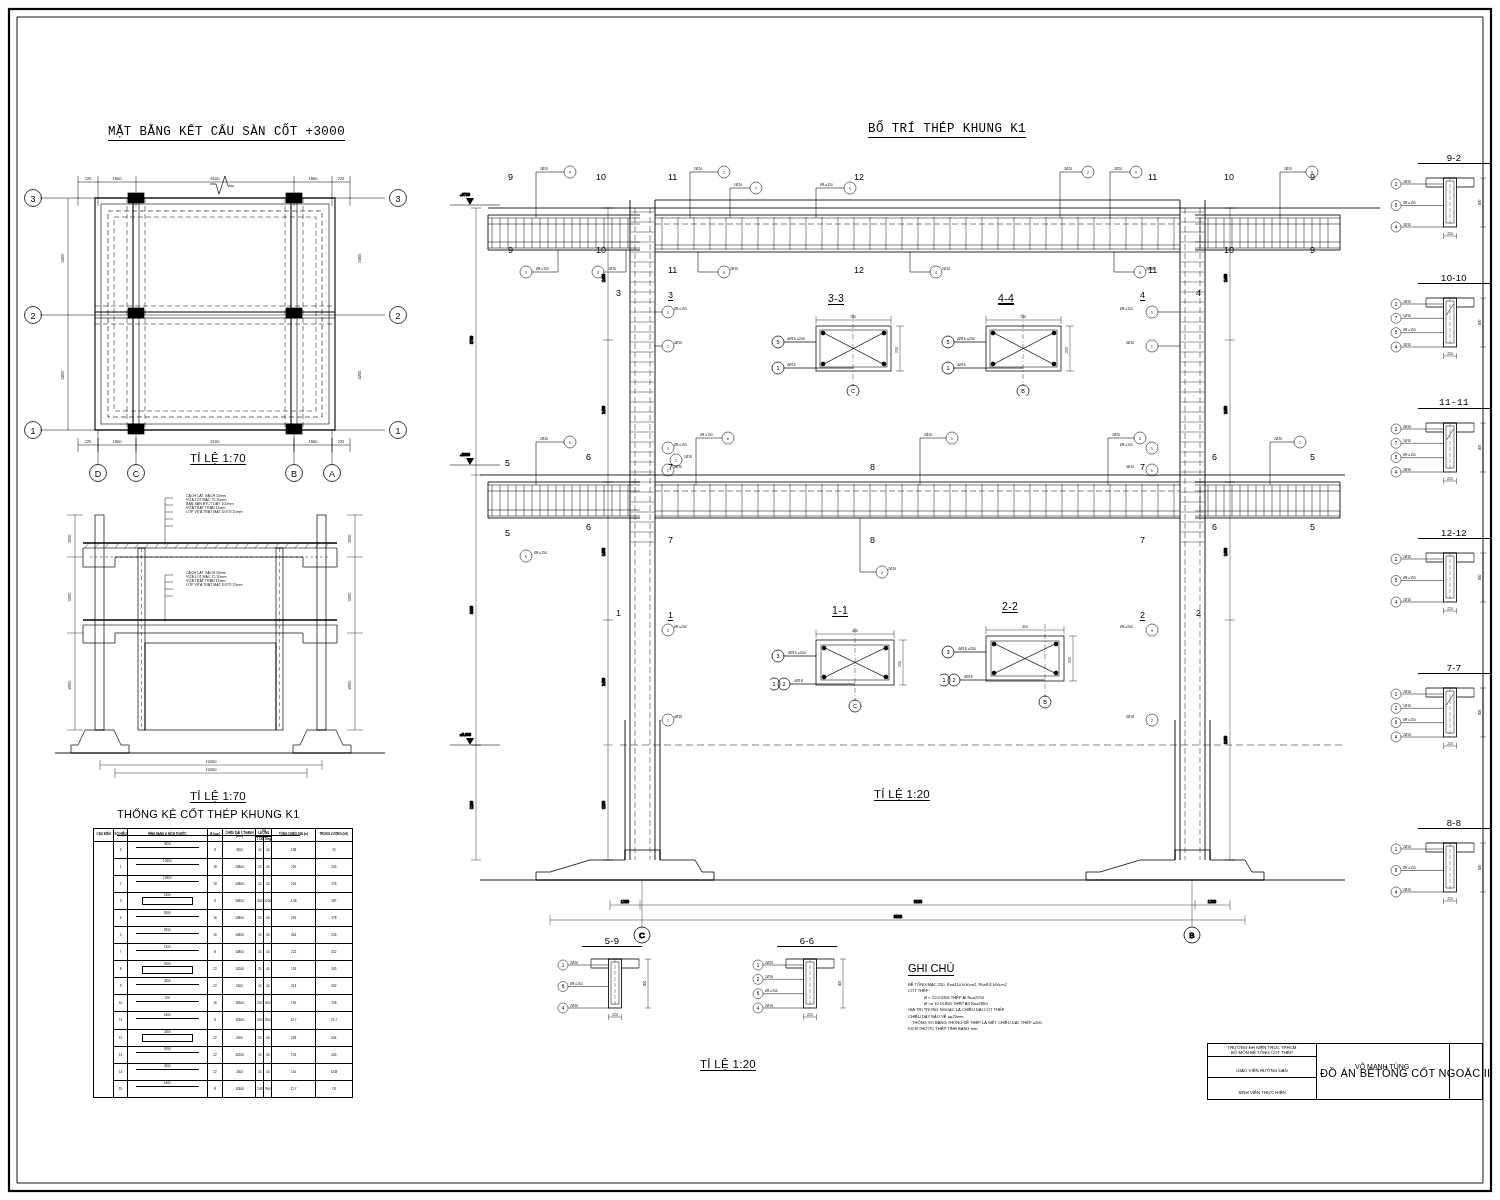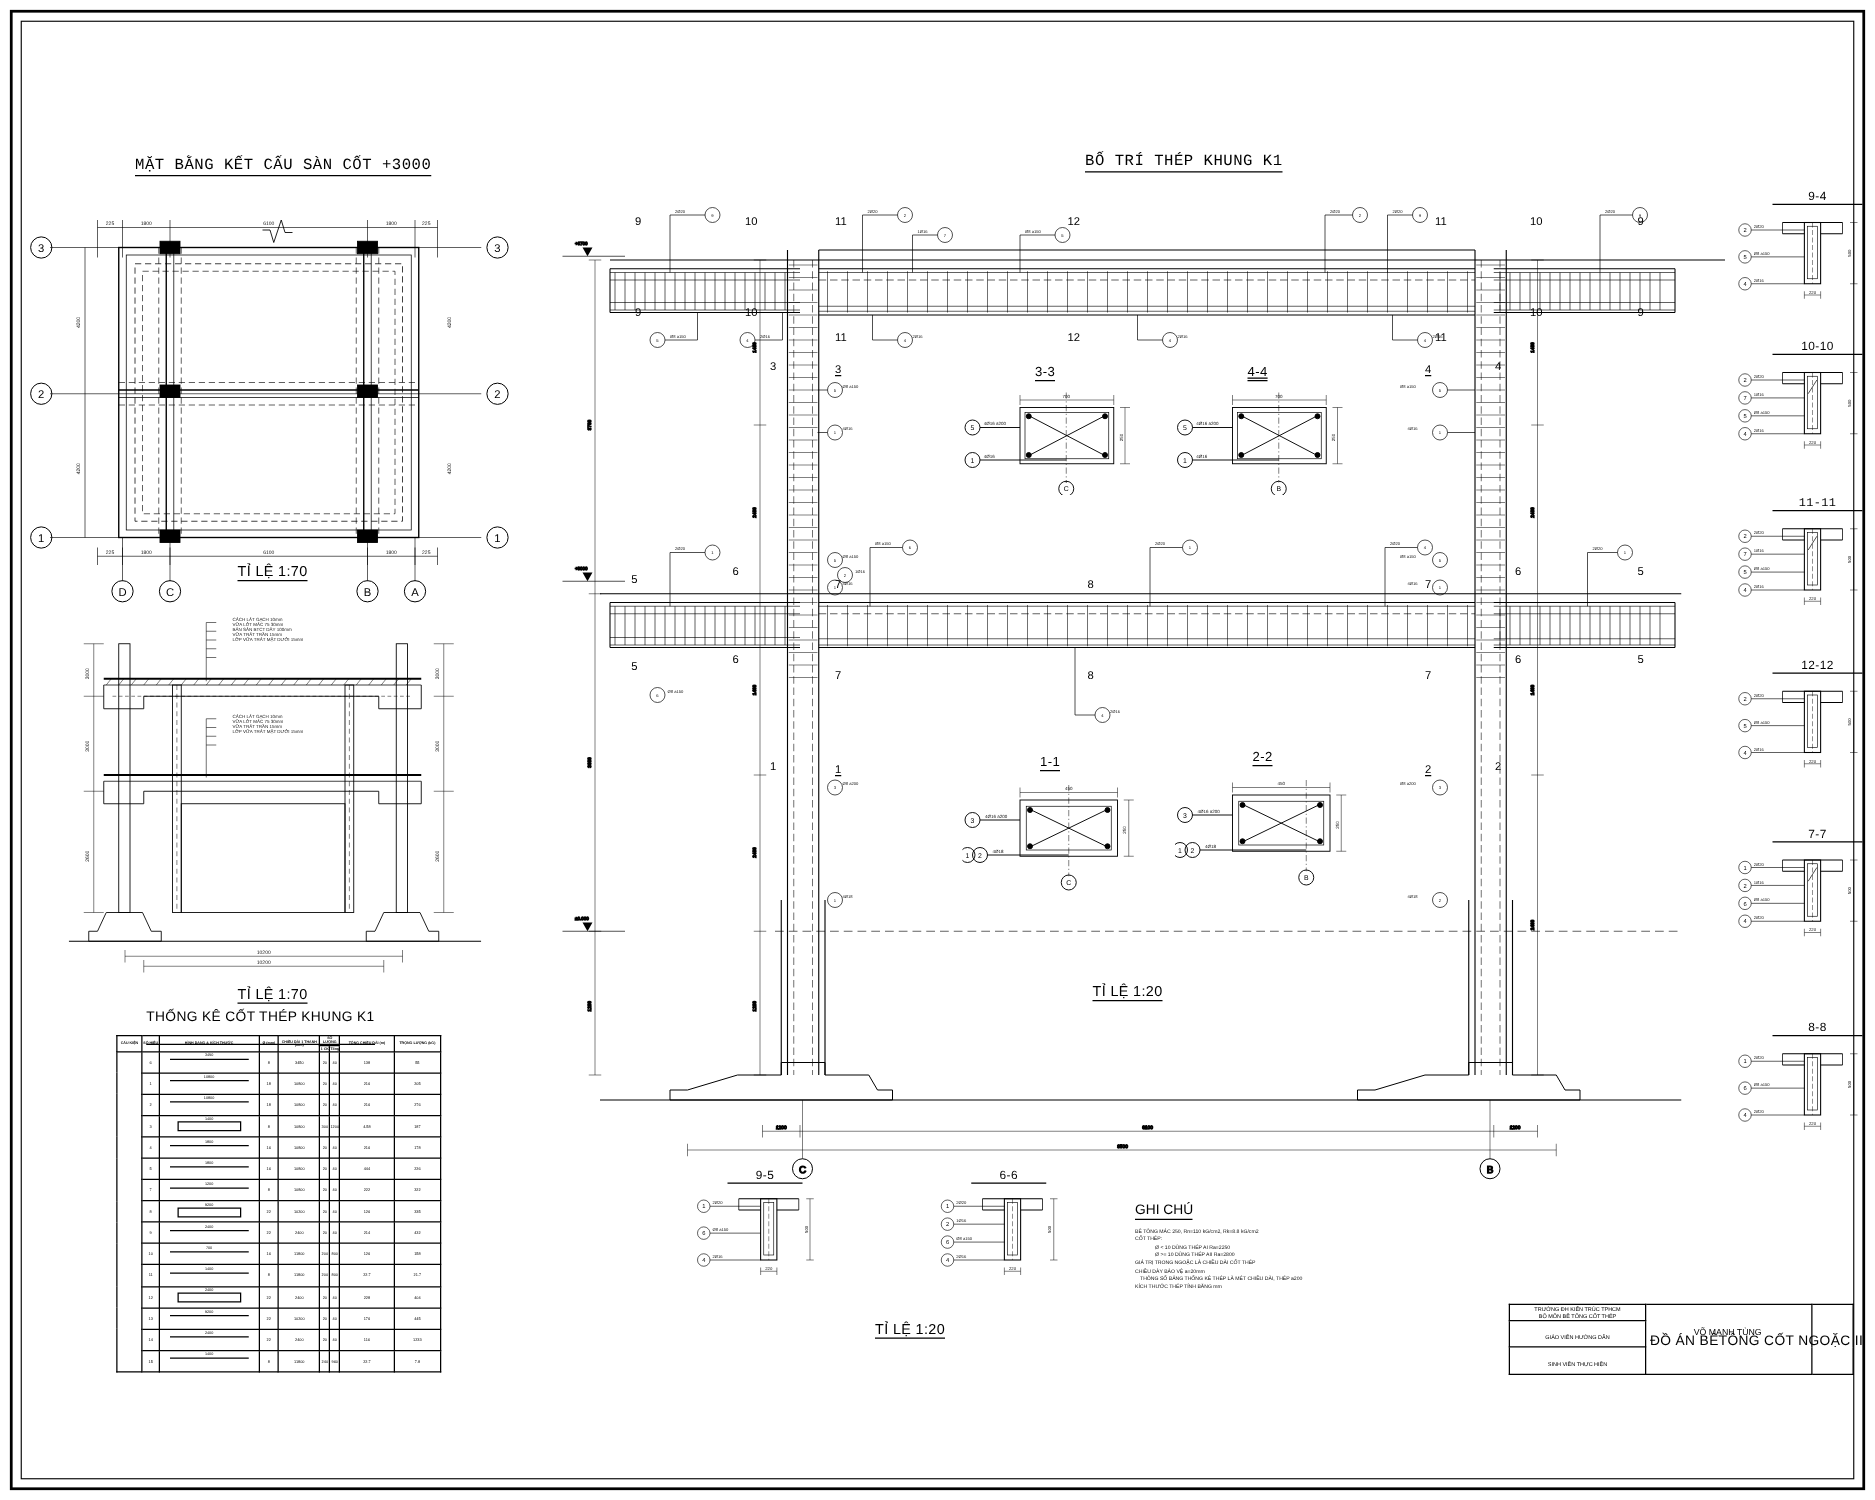--- a/index.html
+++ b/index.html
@@ -1275,21 +1275,21 @@
           <text x="14" y="68">2</text>
           <text x="105" y="90">B</text>
       </g>
     </svg>
   </div>
 
   <div class="abs scale" style="left:874px;top:788px;">TỈ LỆ 1:20</div>
 
   <div id="rightSections" class="abs" style="left:1388px;top:152px;width:105px;">
       <div class="abs" style="left: 0px; top: 0px; width: 105px;">
-        <div class="sec-ttl" style="text-align: center; width: 72px; margin-left: 30px; font-size: 9.5px;">9-4</div>
+        <div class="sec-ttl" style="text-align: center; width: 72px; margin-left: 30px; font-size: 9.5px;">9-2</div>
         <svg width="105" height="72" style="margin-top: 4px;">
           <g stroke="#000" fill="none" stroke-width="0.7">
             <line x1="38" y1="10" x2="86" y2="10" stroke-width="0.8"></line>
             <line x1="38" y1="19" x2="55.5" y2="19" stroke-width="0.8"></line>
             <line x1="68.5" y1="19" x2="86" y2="19" stroke-width="0.8"></line>
             <line x1="38" y1="10" x2="38" y2="19" stroke-width="0.6"></line>
             <line x1="86" y1="10" x2="86" y2="19" stroke-width="0.6"></line>
             <rect x="55.5" y="10" width="13" height="49" stroke-width="0.85"></rect>
             <rect x="58" y="13" width="8" height="42" stroke-width="0.5"></rect>
             <line x1="62" y1="10" x2="62" y2="59" stroke-dasharray="4,2" stroke-width="0.35"></line>
@@ -1515,21 +1515,21 @@
             <text x="15" y="57.5" font-size="3.3" fill="#111" stroke="none" font-family="Liberation Sans, sans-serif">2Ø20</text>
             <text x="62" y="67" text-anchor="middle" font-size="3.4" fill="#111" stroke="none" font-family="Liberation Sans, sans-serif">220</text>
             <text x="93" y="34.5" transform="rotate(-90 93 34.5)" text-anchor="middle" font-size="3.4" fill="#111" stroke="none" font-family="Liberation Sans, sans-serif">500</text>
           </g>
         </svg>
       </div>
     </div>
 
   <div id="bottomSections" class="abs" style="left:555px;top:935px;width:320px;height:110px;">
       <div class="abs" style="left: 0px; top: 0px;">
-        <div class="sec-ttl" style="text-align: center; width: 60px; margin-left: 27px; font-size: 9.5px;">9-5</div>
+        <div class="sec-ttl" style="text-align: center; width: 60px; margin-left: 27px; font-size: 9.5px;">5-9</div>
         <svg width="115" height="85" style="margin-top: 4px;">
           <g stroke="#000" fill="none" stroke-width="0.7">
             <line x1="36" y1="8" x2="84" y2="8" stroke-width="0.8"></line>
             <line x1="36" y1="17" x2="53.5" y2="17" stroke-width="0.8"></line>
             <line x1="66.5" y1="17" x2="84" y2="17" stroke-width="0.8"></line>
             <line x1="36" y1="8" x2="36" y2="17" stroke-width="0.6"></line>
             <line x1="84" y1="8" x2="84" y2="17" stroke-width="0.6"></line>
             <rect x="53.5" y="8" width="13" height="49" stroke-width="0.85"></rect>
             <rect x="56" y="11" width="8" height="42" stroke-width="0.5"></rect>
             <line x1="60" y1="8" x2="60" y2="57" stroke-dasharray="4,2" stroke-width="0.35"></line>

